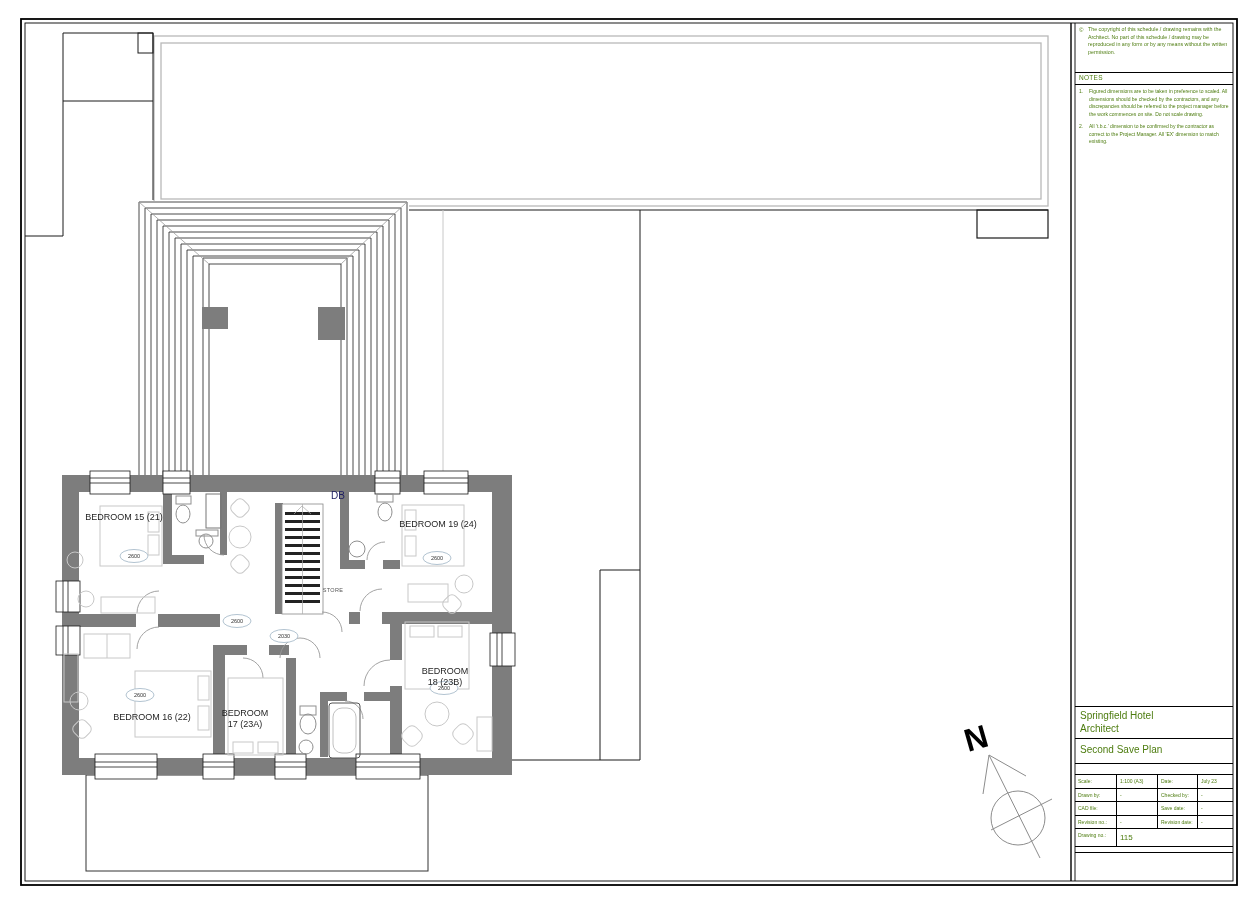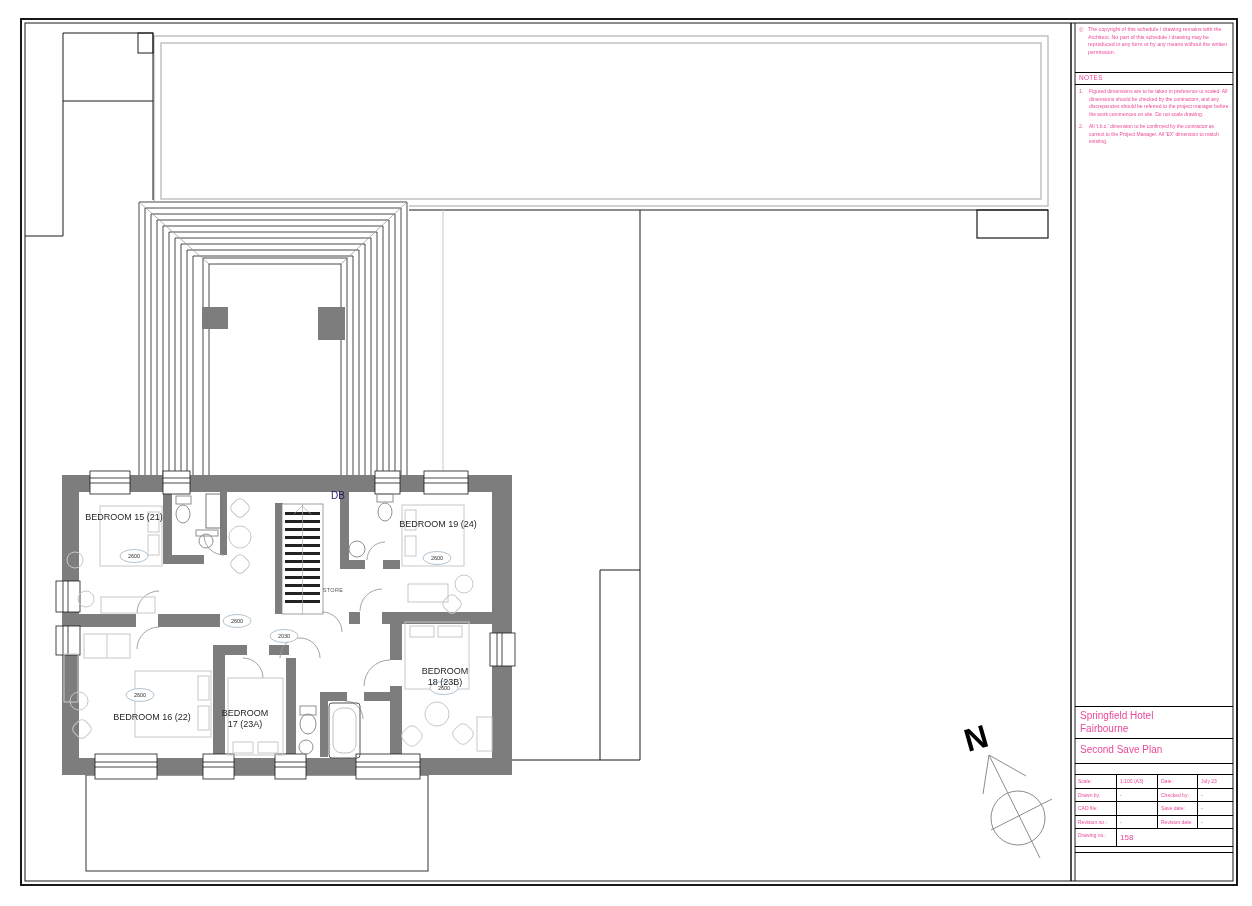--- a/index.html
+++ b/index.html
@@ -1,21 +1,21 @@
 <!DOCTYPE html>
 <html><head>
 <meta charset="utf-8">
 <style>
   html,body{margin:0;padding:0;background:#fff;}
   .sheet{position:relative;width:1252px;height:906px;background:#fff;
          font-family:"Liberation Sans",sans-serif;overflow:hidden;}
   .sheet svg{position:absolute;left:0;top:0;}
 
   
-  .tb{position:absolute;left:1075px;top:22px;width:158px;height:860px;font-family:"Liberation Sans",sans-serif;color:#ec4899;}
+  .tb{position:absolute;left:1075px;top:22px;width:158px;height:860px;font-family:"Liberation Sans",sans-serif;color:#4d7c0f;}
   .hline{position:absolute;left:0;width:158px;height:1px;background:#000;}
   .tb-copy{position:absolute;top:4px;left:4px;width:150px;font-size:5.3px;line-height:1.45;display:flex;gap:2px;}
   .tb-copy .csym{font-size:6px;flex:0 0 7px;}
   .tb-notes-title{position:absolute;top:52px;left:4px;font-size:6.5px;letter-spacing:.3px;}
   .tb-notes{position:absolute;top:66px;left:4px;width:151px;font-size:5px;line-height:1.5;}
   .note{display:flex;margin-bottom:5px;}
   .note .n{flex:0 0 10px;}
   .note .t{flex:1;}
   .tb-proj{position:absolute;top:688px;left:5px;font-size:10px;line-height:1.25;}
   .tb-title{position:absolute;top:722px;left:5px;font-size:10px;}
@@ -304,21 +304,21 @@
     </div>
     <div class="note">
       <span class="n">2.</span>
       <span class="t">All 't.b.c.' dimension to be confirmed by the contractor as correct to the Project Manager. All 'EX' dimension to match existing.</span>
     </div>
   </div>
 
   <div class="hline" style="top:684px;"></div>
   <div class="tb-proj">
     <div>Springfield Hotel</div>
-    <div>Fairbourne</div>
+    <div>Architect</div>
   </div>
   <div class="hline" style="top:716px;"></div>
   <div class="tb-title">Second Save Plan</div>
   <div class="hline" style="top:741px;"></div>
 
   <div class="info-table">
     <div class="cell">Scale:</div>
     <div class="cell bl">1:100 (A3)</div>
     <div class="cell bl">Date:</div>
     <div class="cell bl">July 23</div>
@@ -332,18 +332,18 @@
     <div class="cell bl bt"></div>
     <div class="cell bl bt">Save date:</div>
     <div class="cell bl bt">-</div>
 
     <div class="cell bt">Revision no.:</div>
     <div class="cell bl bt">-</div>
     <div class="cell bl bt">Revision date:</div>
     <div class="cell bl bt">-</div>
 
     <div class="cell bt">Drawing no.:</div>
-    <div class="cell bl bt big span3">158</div>
+    <div class="cell bl bt big span3">115</div>
   </div>
   <div class="hline" style="top:830px;"></div>
 </div>
 
 </div>
 
 </body></html>

